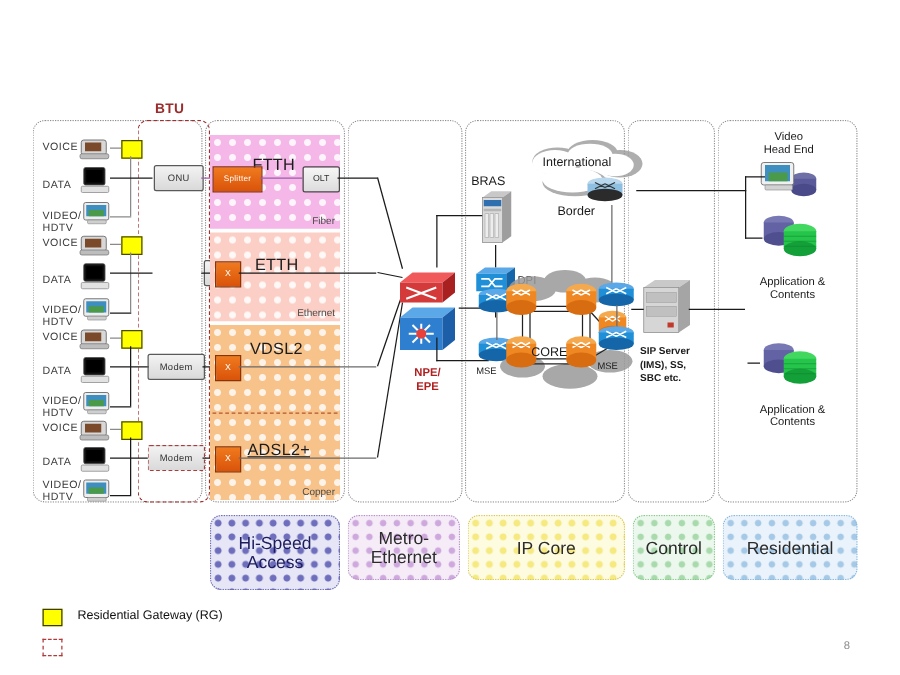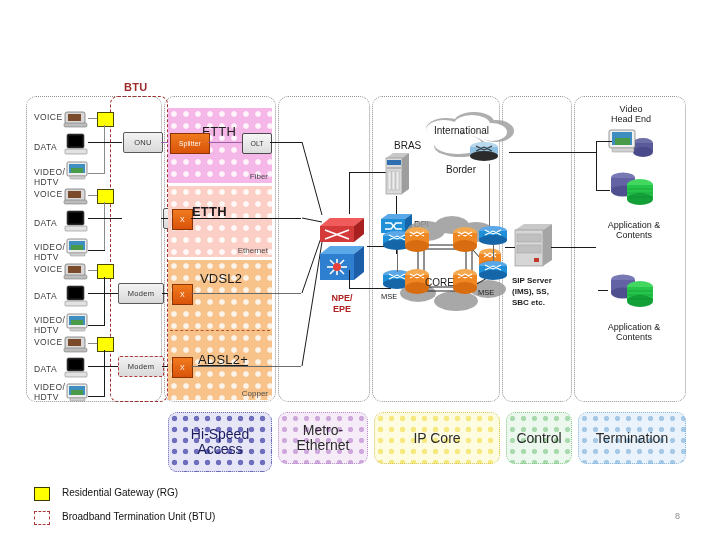--- a/index.html
+++ b/index.html
@@ -262,21 +262,21 @@
   <div class="ln" style="left:161px;top:218px;width:14px;height:1px;"></div>
   <div class="ln" style="left:162px;top:293px;width:13px;height:1px;"></div>
   <div class="ln" style="left:162px;top:366px;width:13px;height:1px;"></div>
 
   <div class="band band-fiber" style="left:168px;top:108px;width:104px;height:75px;text-align:right;">
     <span class="tech" style="left:34px;top:16px;">FTTH</span>
     <span class="medium">Fiber</span>
   </div>
 
   <div class="band band-eth" style="left:168px;top:186px;width:104px;height:71px;">
-    <span class="tech" style="left:24px;top:18px;font-weight:bold;">ETTH</span>
+    <span class="tech" style="left:36px;top:18px;">ETTH</span>
     <span class="medium">Ethernet</span>
   </div>
 
   <div class="band band-cop" style="left:168px;top:260px;width:104px;height:140px;">
     <span class="tech" style="left:32px;top:11px;">VDSL2</span>
     <span class="tech" style="left:30px;top:92px;text-decoration:underline;">ADSL2+</span>
     <span class="medium">Copper</span>
   </div>
   <div class="band-sep" style="left:170px;top:330px;width:100px;"></div>
 
@@ -324,21 +324,21 @@
   </svg>
   <div class="nlab red" style="left:316px;top:293px;width:52px;">NPE/</div>
   <div class="nlab red" style="left:316px;top:304px;width:52px;">EPE</div>
 
   <div class="ln" style="left:349px;top:172px;width:1px;height:42px;"></div>
   <div class="ln" style="left:349px;top:172px;width:47px;height:1px;"></div>
   <div class="ln" style="left:367px;top:246px;width:24px;height:1px;"></div>
   <div class="ln" style="left:349px;top:288px;width:42px;height:1px;"></div>
   <div class="ln" style="left:349px;top:270px;width:1px;height:19px;"></div>
 
-  <div class="nlab" style="left:394px;top:140px;font-size:10px;">BRAS</div>
+  <div class="nlab" style="left:377px;top:140px;font-size:10px;">BRAS</div>
   <svg class="abs" style="left:384px;top:152px;" width="26" height="44">
     <g>
       <polygon points="2,6 9,1 25,1 18,6" fill="#c8c8c8"></polygon>
       <rect x="2" y="6" width="16" height="36" fill="#dadada" stroke="#8a8a8a" stroke-width=".6"></rect>
       <polygon points="18,6 25,1 25,37 18,42" fill="#9e9e9e"></polygon>
       <rect x="3" y="8" width="14" height="5" fill="#2f6fb0"></rect>
       <rect x="3" y="15" width="14" height="2" fill="#b5b5b5"></rect>
       <g fill="#ededed" stroke="#9a9a9a" stroke-width=".4">
         <rect x="4" y="19" width="3" height="19"></rect>
         <rect x="8" y="19" width="3" height="19"></rect>
@@ -588,23 +588,22 @@
   <div class="ln" style="left:596px;top:190px;width:14px;height:1px;"></div>
   <div class="ln" style="left:509px;top:152px;width:88px;height:1px;"></div>
   <div class="ln" style="left:598px;top:290px;width:10px;height:1px;"></div>
 
   <div class="chip chip-hsa" style="left:168px;top:412px;width:104px;height:60px;white-space:pre-line;">Hi-Speed
 Access</div>
   <div class="chip chip-me" style="left:278px;top:412px;width:90px;height:52px;white-space:pre-line;">Metro-
 Ethernet</div>
   <div class="chip chip-core" style="left:374px;top:412px;width:126px;height:52px;">IP Core</div>
   <div class="chip chip-ctl" style="left:506px;top:412px;width:66px;height:52px;">Control</div>
-  <div class="chip chip-app" style="left:578px;top:412px;width:108px;height:52px;">Termination</div>
+  <div class="chip chip-app" style="left:578px;top:412px;width:108px;height:52px;">Residential</div>
 
   <div class="lg-sw" style="left:34px;top:487px;"></div>
   <div class="lg-tx" style="left:62px;top:487px;">Residential Gateway (RG)</div>
 
   <div class="lg-sw btu" style="left:34px;top:511px;"></div>
-  <div class="lg-tx" style="left:62px;top:511px;">Broadband Termination Unit (BTU)</div>
 
   <div class="pageno" style="left:675px;top:511px;">8</div>
 
 </div>
 
 </body></html>

